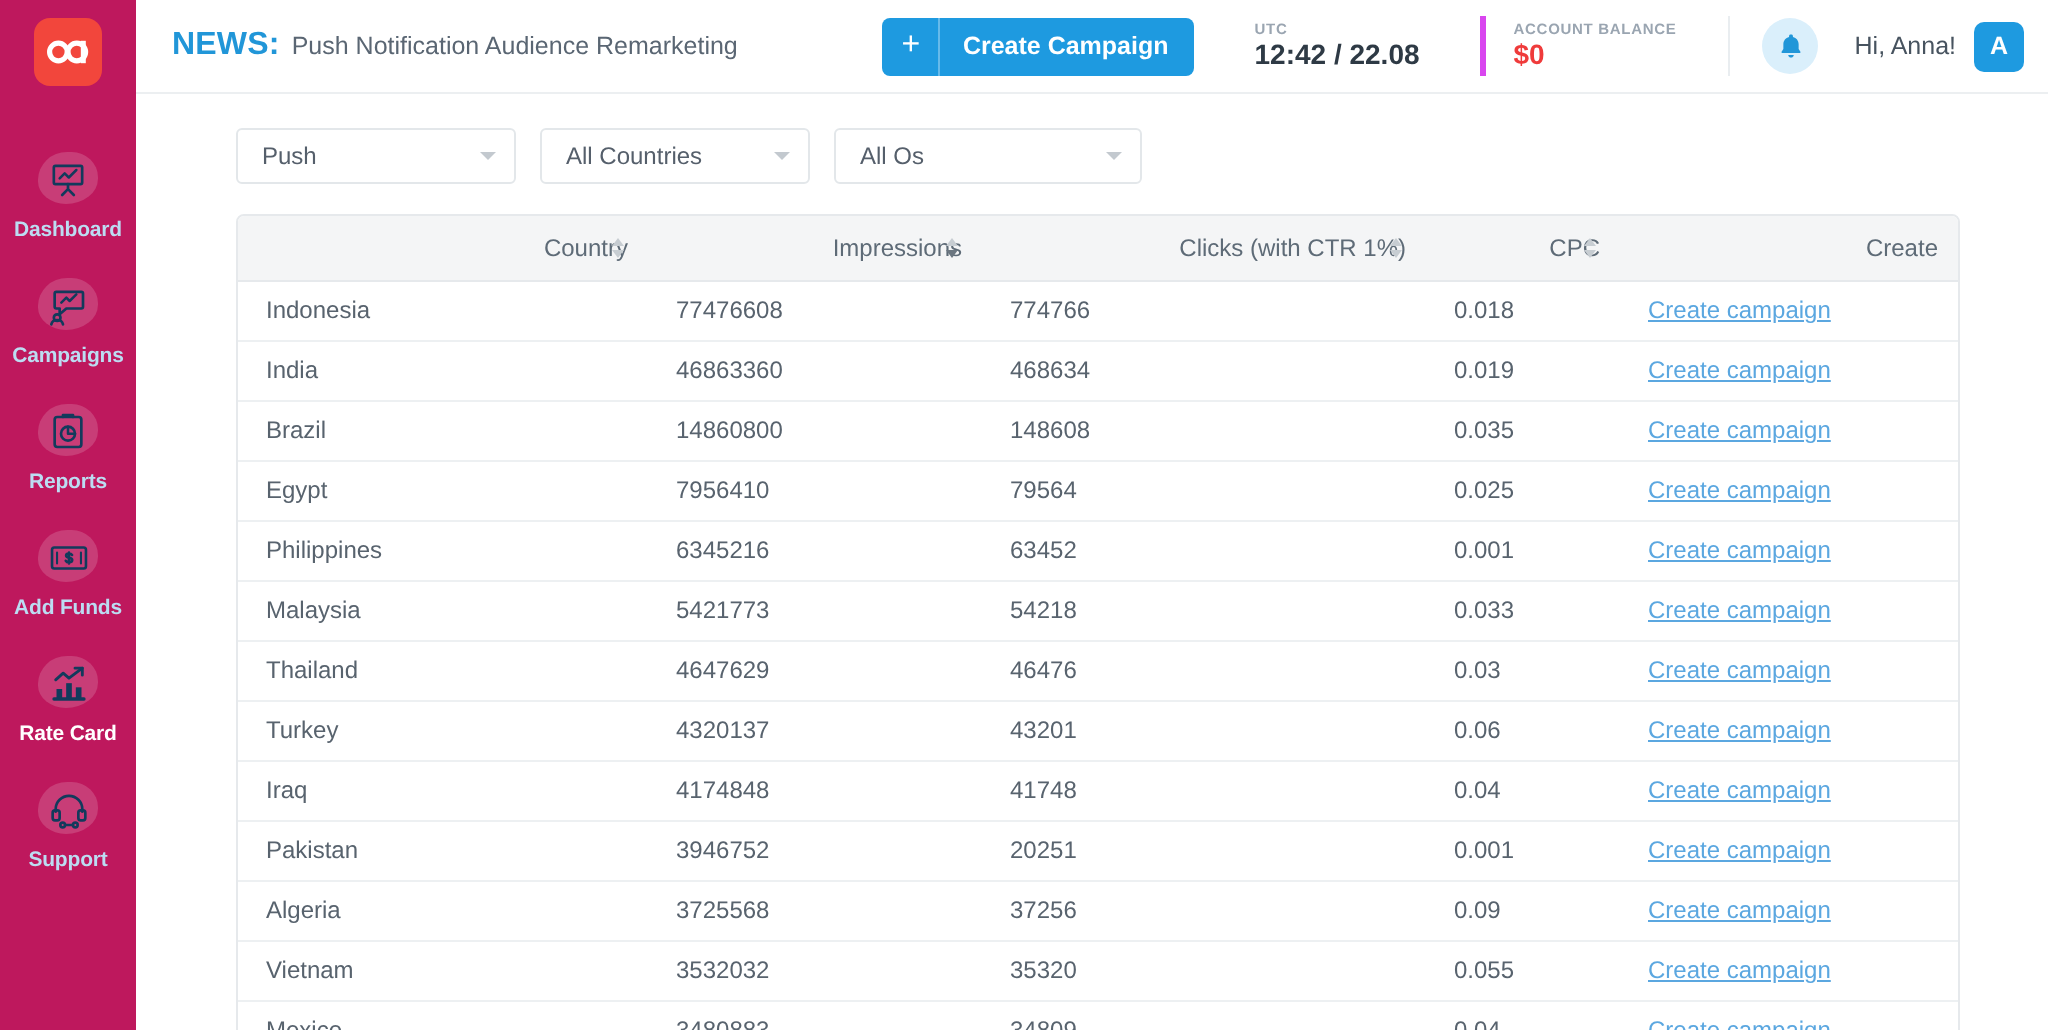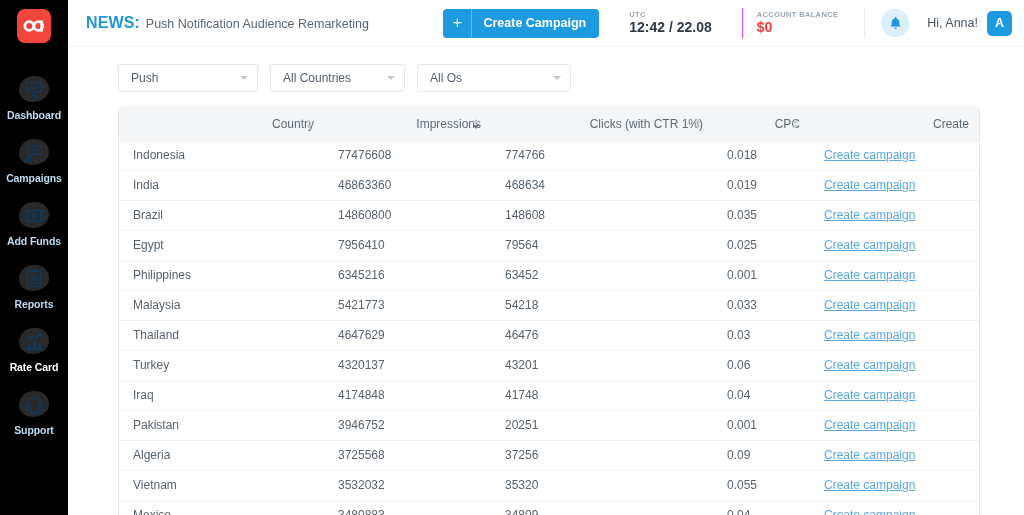--- a/index.html
+++ b/index.html
@@ -9,21 +9,21 @@
     background: #ffffff;
     font-family: "Liberation Sans", sans-serif;
     -webkit-font-smoothing: antialiased;
   }
 
   .app { position: relative; width: 1024px; height: 515px; display: flex; }
 
   
   .sidebar {
     width: 68px; height: 515px;
-    background: #000000;
+    background: #be185d;
     flex: 0 0 68px;
     position: relative;
     overflow: hidden;
   }
   .logo-wrap {
     height: 52px;
     display: flex; align-items: center; justify-content: center;
   }
   .logo {
     width: 34px; height: 34px;
@@ -106,21 +106,21 @@
     color: #fff; font-size: 16px; line-height: 1;
     border-right: 1px solid rgba(255,255,255,0.32);
     margin-right: 11px;
   }
   .btn-create .lbl {
     color: #ffffff; font-size: 12.5px; font-weight: bold; white-space: nowrap;
   }
 
   .hdr-stat {
     padding: 0 14px;
-    border-left: 1px solid #d946ef;
+    border-left: 3px solid #d946ef;
     margin-left: 16px;
     display: flex; flex-direction: column; justify-content: center;
     height: 30px;
   }
   .hdr-stat:first-of-type { border-left: none; }
   .hdr-stat .cap {
     font-size: 7.5px; color: #9aa5b1; letter-spacing: 0.35px;
     text-transform: uppercase; line-height: 9px; font-weight: bold;
   }
   .hdr-stat .val {
@@ -283,39 +283,39 @@
               <path d="M8 10l3-3 2 2 4-4" stroke-width="1.5"></path>
               <circle cx="5.5" cy="19" r="2"></circle>
               <path d="M2 23c.4-1.7 1.8-2.6 3.5-2.6S8.6 21.3 9 23"></path>
             </svg>
           </span>
           <span class="nav-label">Campaigns</span>
         </div>
         <div class="nav-item">
           <span class="nav-icon">
             <span class="blob"></span>
-            <svg width="21" height="20" viewBox="0 0 26 24" fill="none" stroke="#123a5c" stroke-width="1.6" stroke-linecap="round" stroke-linejoin="round">
-              <rect x="2.5" y="5.5" width="21" height="13" rx="1.4"></rect>
-              <path d="M13 8.6v6.8M14.9 10.1c-.4-.6-1.1-.9-1.9-.9-1 0-1.8.5-1.8 1.3 0 1.9 3.8.9 3.8 2.8 0 .9-.9 1.4-2 1.4-.9 0-1.6-.3-2-1"></path>
-              <path d="M5.6 8.6v6.8M20.4 8.6v6.8" stroke-width="1.3"></path>
-            </svg>
-          </span>
-          <span class="nav-label">Add Funds</span>
-        </div>
-        <div class="nav-item">
-          <span class="nav-icon">
-            <span class="blob"></span>
             <svg width="20" height="20" viewBox="0 0 24 24" fill="none" stroke="#123a5c" stroke-width="1.6" stroke-linecap="round" stroke-linejoin="round">
               <rect x="4" y="3" width="16" height="18" rx="1.6"></rect>
               <path d="M9 3V1.8h6V3"></path>
               <circle cx="12" cy="13" r="4.2"></circle>
               <path d="M12 8.8V13h4.2" stroke-width="1.5"></path>
             </svg>
           </span>
           <span class="nav-label">Reports</span>
+        </div>
+        <div class="nav-item">
+          <span class="nav-icon">
+            <span class="blob"></span>
+            <svg width="21" height="20" viewBox="0 0 26 24" fill="none" stroke="#123a5c" stroke-width="1.6" stroke-linecap="round" stroke-linejoin="round">
+              <rect x="2.5" y="5.5" width="21" height="13" rx="1.4"></rect>
+              <path d="M13 8.6v6.8M14.9 10.1c-.4-.6-1.1-.9-1.9-.9-1 0-1.8.5-1.8 1.3 0 1.9 3.8.9 3.8 2.8 0 .9-.9 1.4-2 1.4-.9 0-1.6-.3-2-1"></path>
+              <path d="M5.6 8.6v6.8M20.4 8.6v6.8" stroke-width="1.3"></path>
+            </svg>
+          </span>
+          <span class="nav-label">Add Funds</span>
         </div>
         <div class="nav-item active">
           <span class="nav-icon">
             <span class="blob"></span>
             <svg width="21" height="20" viewBox="0 0 24 24" fill="none" stroke="#123a5c" stroke-width="1.7" stroke-linecap="round" stroke-linejoin="round">
               <path d="M3 21h18" stroke="#123a5c" stroke-width="2"></path>
               <rect x="4.5" y="15" width="3.4" height="6" fill="#123a5c" stroke="none"></rect>
               <rect x="10.3" y="11.5" width="3.4" height="9.5" fill="#123a5c" stroke="none"></rect>
               <rect x="16.1" y="14" width="3.4" height="7" fill="#123a5c" stroke="none"></rect>
               <path d="M4 9.5l4.5-4 3.5 3L20 2.5"></path>

